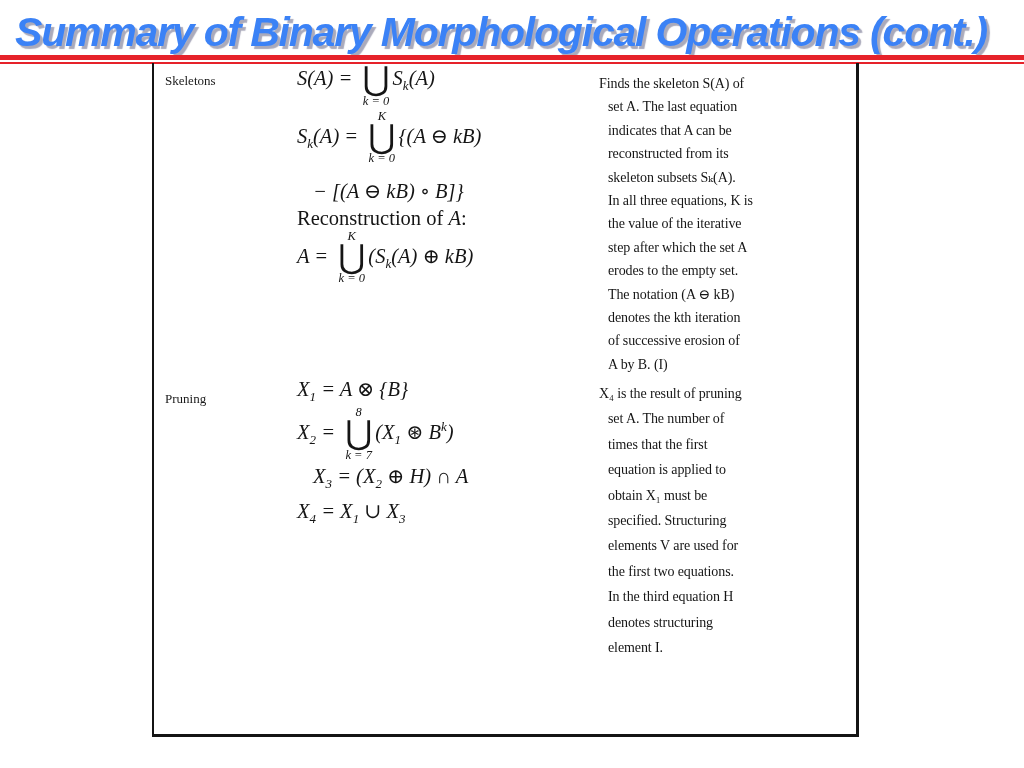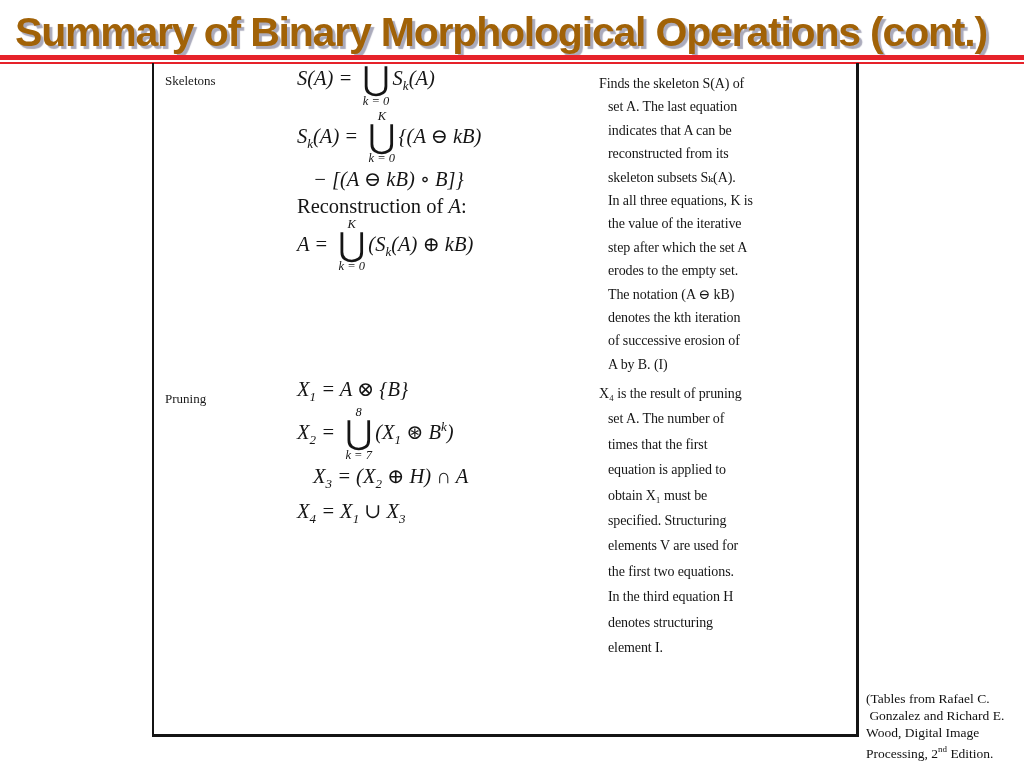--- a/index.html
+++ b/index.html
@@ -6,22 +6,22 @@
   body{
     width:1024px;height:768px;background:#ffffff;position:relative;overflow:hidden;
     font-family:"Liberation Serif","DejaVu Serif",serif;
   }
   .slide{position:absolute;inset:0;}
 
   
   .title{
     position:absolute;top:9px;left:15px;width:1004px;
     font-family:"Liberation Sans","DejaVu Sans",sans-serif;
-    font-weight:bold;font-size:41px;letter-spacing:-1.2px;
-    color:#a16207;white-space:nowrap;
+    font-weight:bold;font-style:italic;font-size:41px;letter-spacing:-1.2px;
+    color:#3b82f6;white-space:nowrap;
     text-shadow:3px 3px 1px #aab;
   }
   .rule-thick{position:absolute;left:0;top:55px;width:1024px;height:5px;background:#e6222a;}
   .rule-thin{position:absolute;left:0;top:62px;width:1024px;height:2px;background:#e6222a;}
 
   
   .box{
     position:absolute;left:152px;top:63px;width:702px;height:671px;
     border-left:2px solid #141414;border-right:3px solid #141414;border-bottom:3px solid #141414;
   }
@@ -37,21 +37,21 @@
 
   .eq{font-size:20.5px;color:#151515;white-space:nowrap;line-height:1.18;}
   .ti{font-style:italic}
   .tr{font-style:normal}
   .eq sub,.eq sup{font-style:italic;font-size:13px;}
   .bigop{display:inline-flex;flex-direction:column;align-items:center;vertical-align:middle;margin:0 3px 0 5px;text-align:center;}
   .blim{font-size:12.5px;font-style:italic;line-height:1;min-height:13px;display:block;}
   .bcup{font-size:33px;line-height:0.9;display:block;font-style:normal;}
 
   #sk-eq1{margin-bottom:2px}
-  #sk-eq3{margin:2px 0 2px 16px}
+  #sk-eq3{margin:14px 0 2px 16px}
   #pr-eq1{margin-bottom:2px}
   #pr-eq3{margin:2px 0 7px 16px}
 
   
   .desc{
     position:absolute;left:445px;width:250px;padding-left:9px;text-indent:-9px;
     white-space:pre-line;font-size:14px;letter-spacing:-0.1px;color:#151515;
   }
   #desc-sk{top:9px;line-height:23.4px;}
   #desc-pr{top:318px;line-height:25.4px;}
@@ -127,20 +127,14 @@
 equation is applied to
 obtain X₁ must be
 specified. Structuring
 elements V are used for
 the first two  equations.
 In the third equation H
 denotes structuring
 element I.</div>
   </div>
 
-  <div class="cite">
-    <div>(Tables from Rafael C.</div>
-    <div> Gonzalez and Richard E.</div>
-    <div>Wood, Digital Image</div>
-    <div><span>Processing, 2</span><sup>nd</sup><span> Edition.</span></div>
-  </div>
 
 </div>
 
 </body></html>

